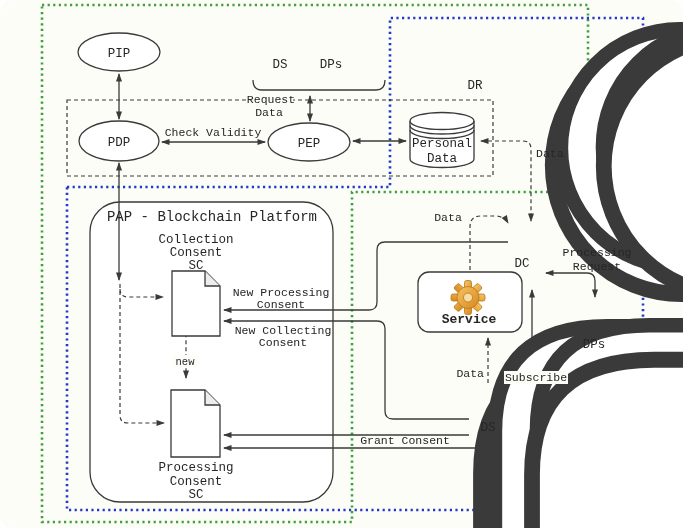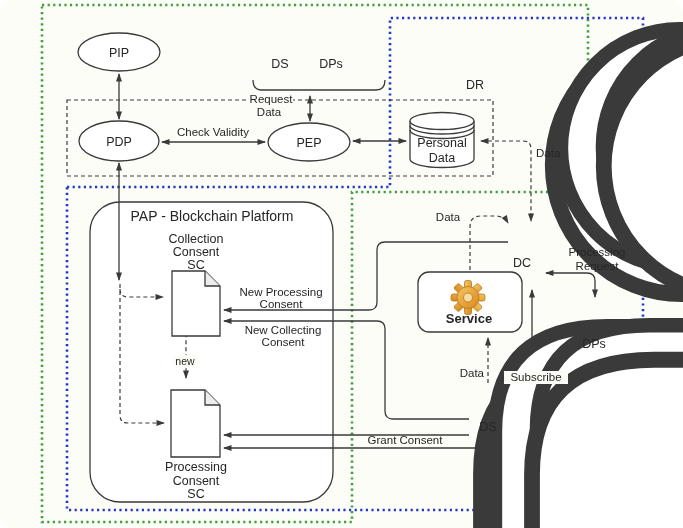--- a/index.html
+++ b/index.html
@@ -1,17 +1,17 @@
 <!DOCTYPE html>
 <html><head>
 <meta charset="utf-8">
 <style>
   html,body{margin:0;padding:0;background:#ffffff;}
   .stage{position:relative;width:683px;height:528px;background:#fdfdf8;overflow:hidden;
-         font-family:Liberation Sans, sans-serif;border-radius:13px;}
+         font-family:Liberation Mono, monospace;border-radius:13px;}
   svg{position:absolute;left:0;top:0;}
   text{fill:#262626;}
   .node-label{font-size:12.5px;}
   .edge-label{font-size:11.5px;}
   .small-label{font-size:10.5px;}
   .pap-title{font-size:14px;}
   .service-label{font-size:13px;font-weight:bold;}
   .shape{fill:#ffffff;stroke:#3a3a3a;stroke-width:1.3;}
   .conn{fill:none;stroke:#3a3a3a;stroke-width:1.3;}
   .conn-dash{fill:none;stroke:#3a3a3a;stroke-width:1.2;stroke-dasharray:4 3;}

